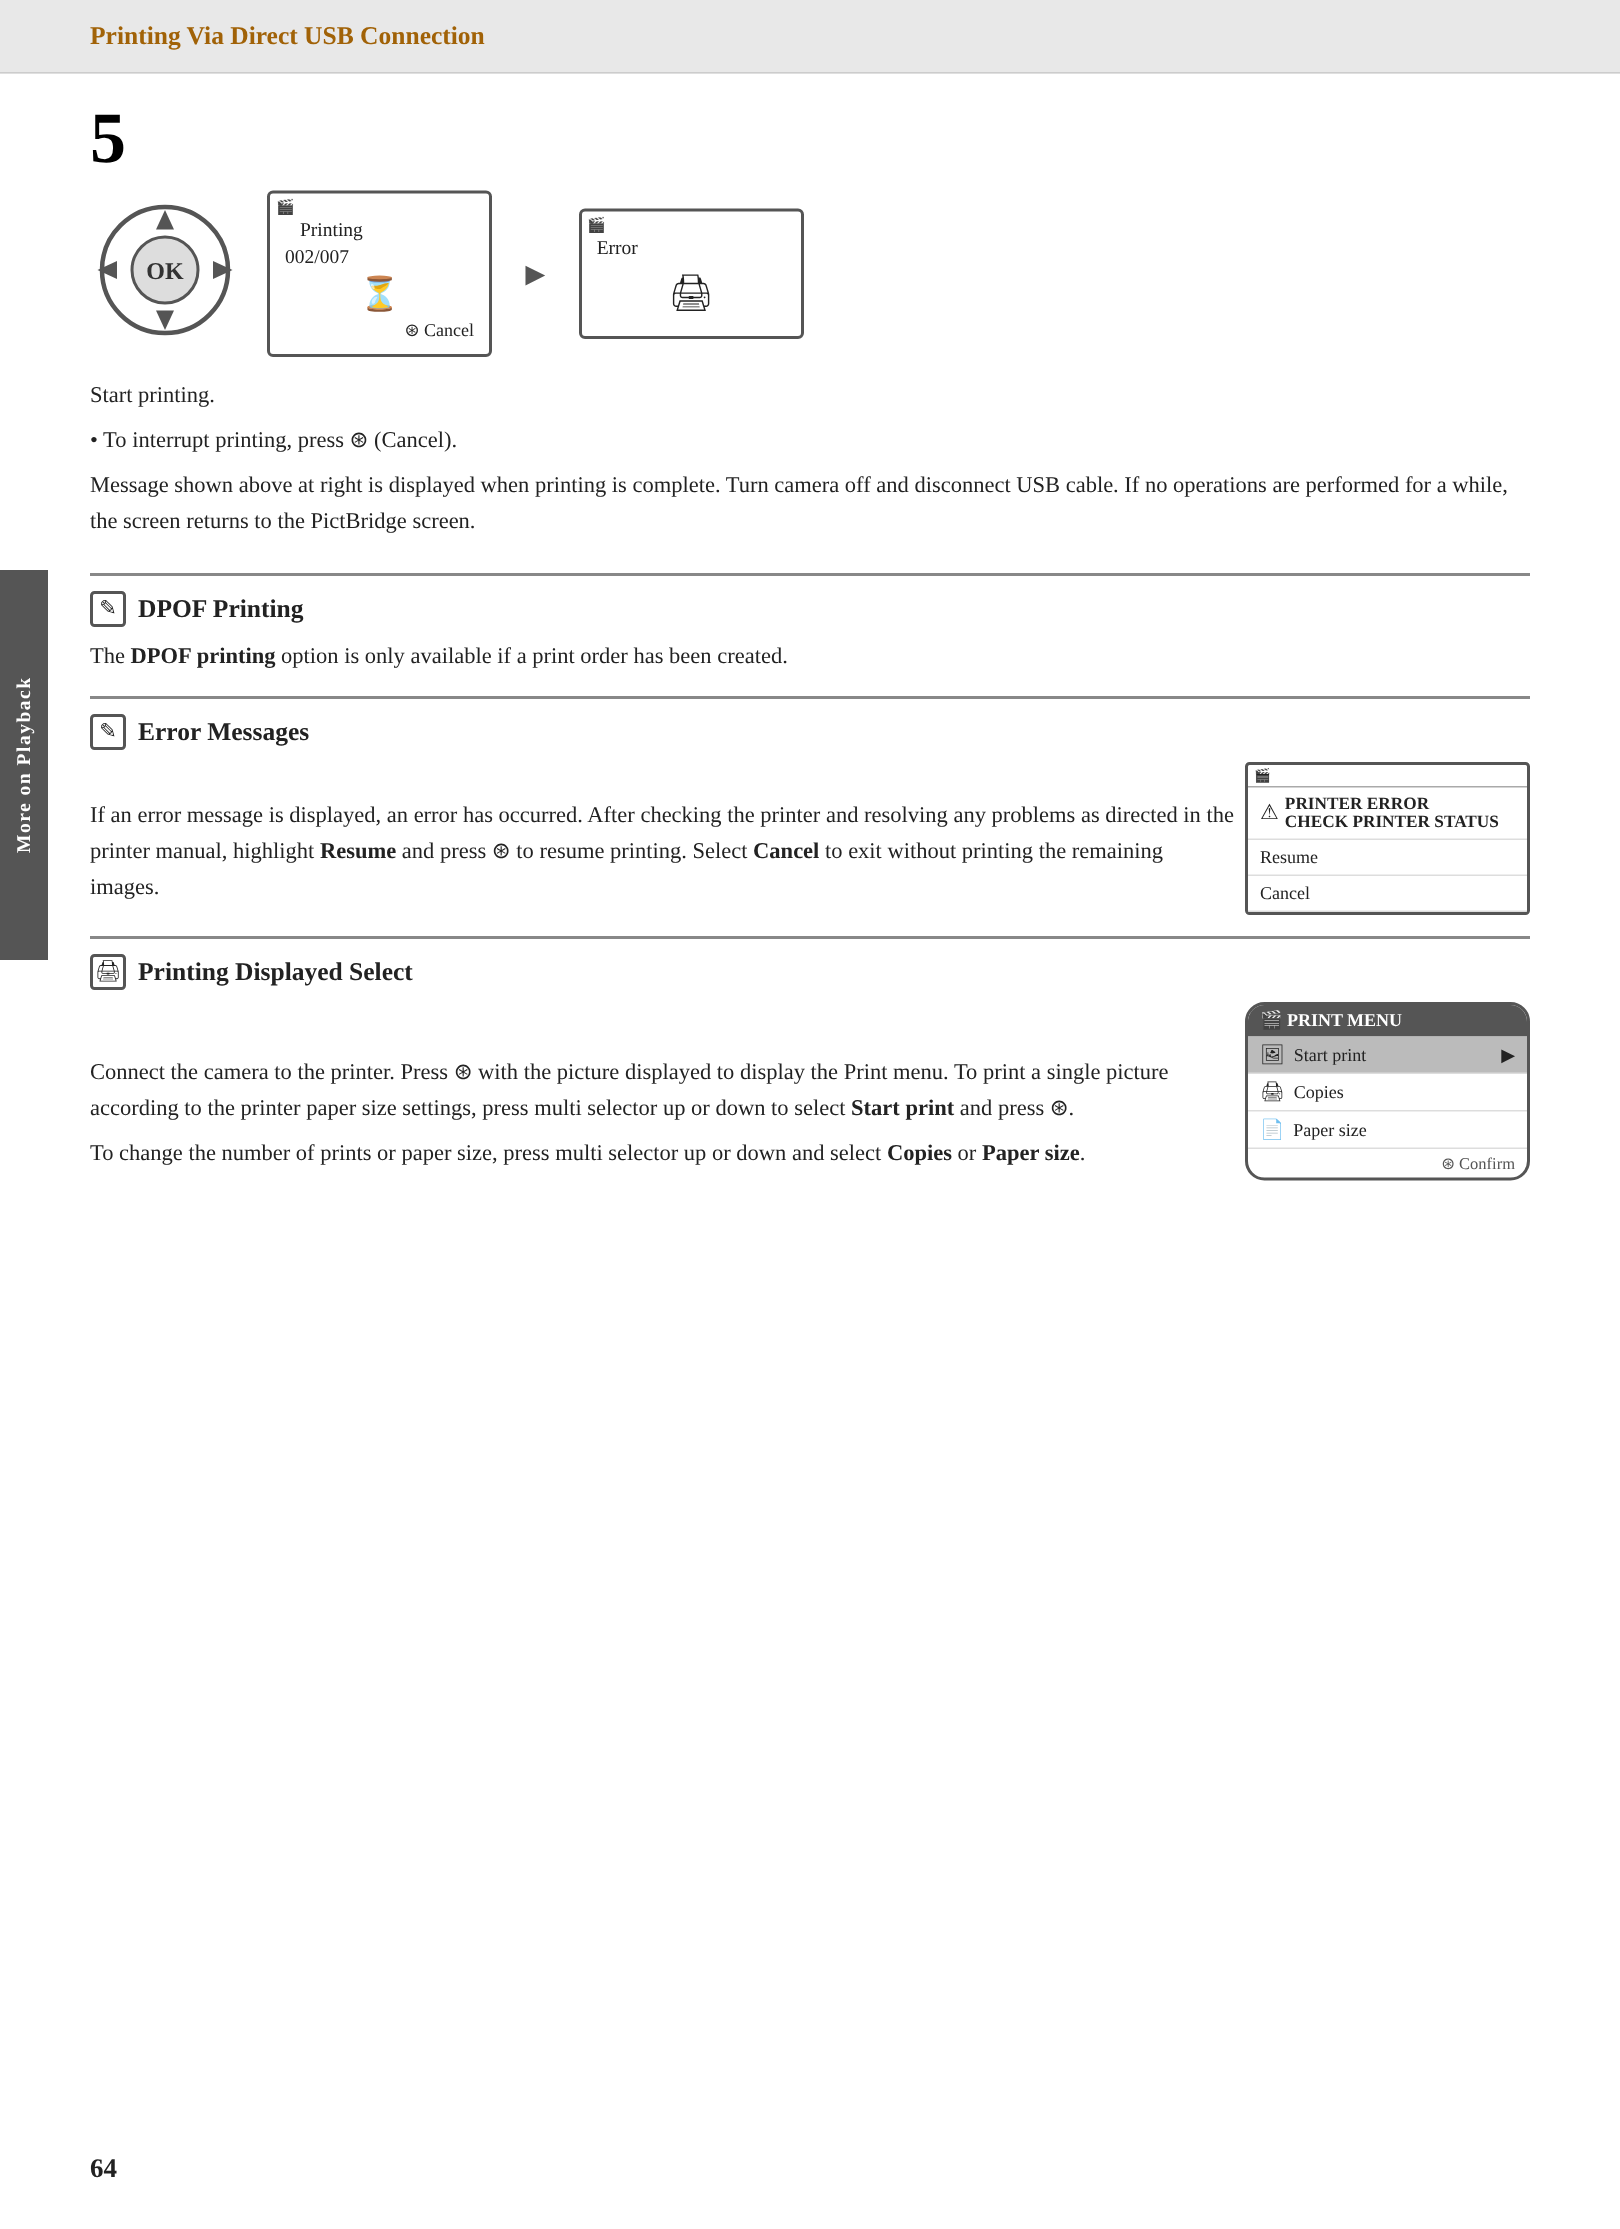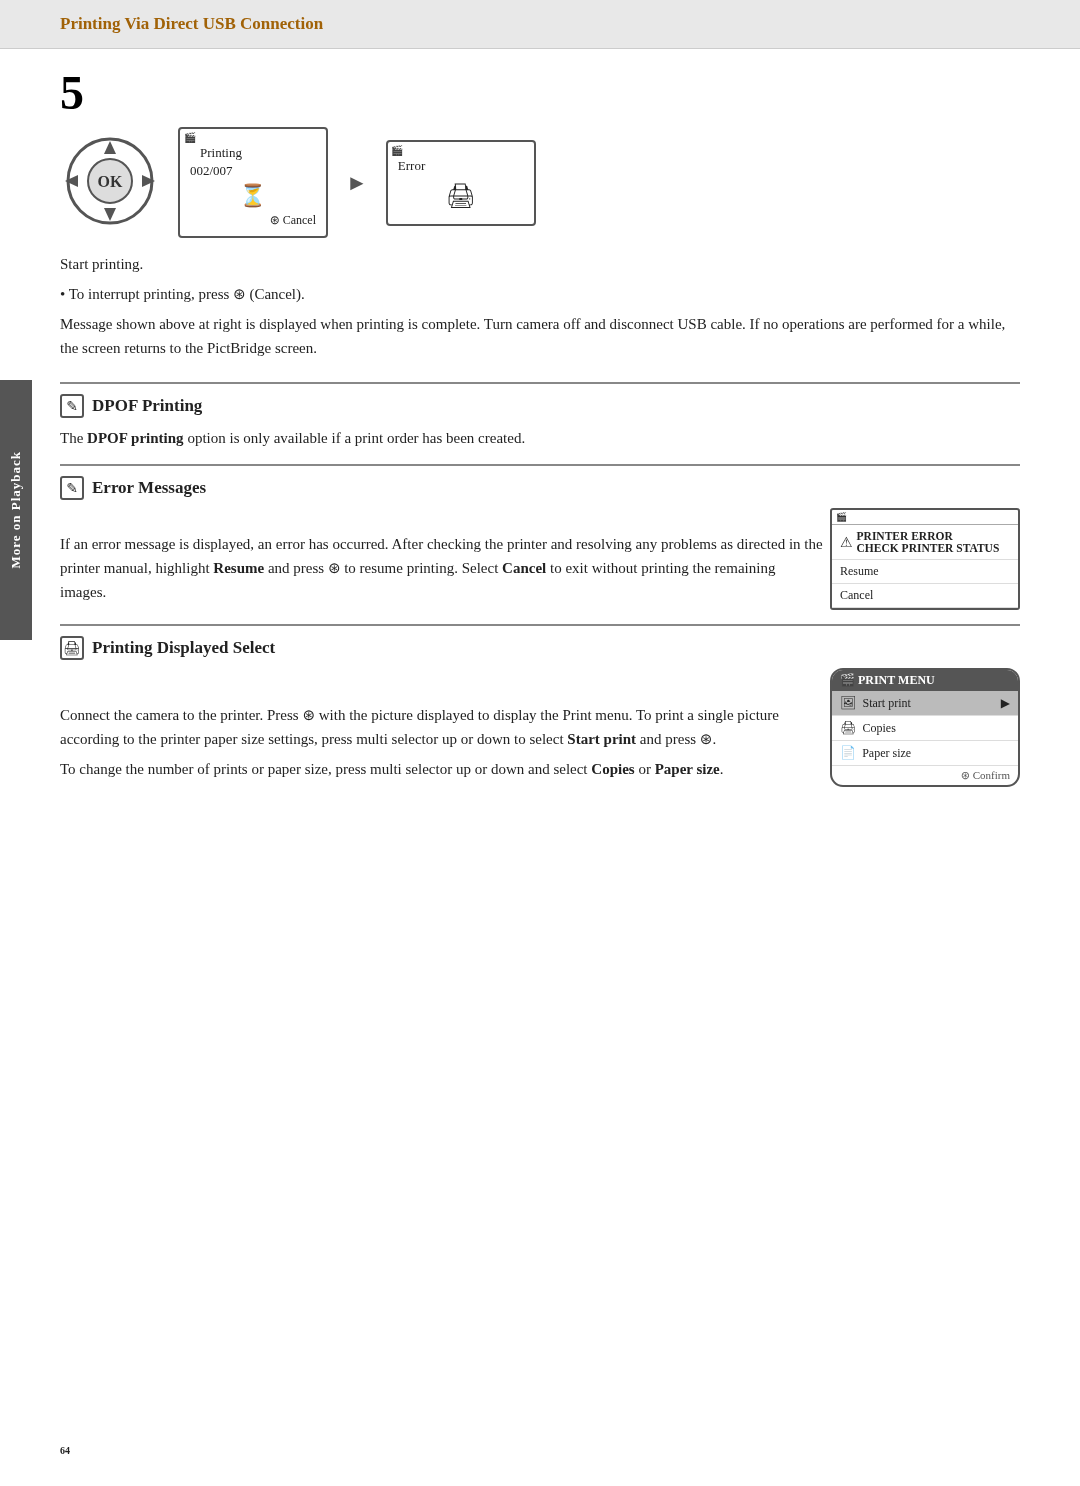--- a/index.html
+++ b/index.html
@@ -230,21 +230,21 @@
     
     .printer-icon-lg {
       font-size: 24px;
       display: block;
       text-align: center;
       margin: 6px 0;
     }
 
     
     .page-number {
-      font-size: 10px;
+      font-size: 18px;
       font-weight: bold;
       position: absolute;
       bottom: 30px;
       left: 60px;
     }
   </style>
 </head>
 <body>
 
 <div class="side-tab">

